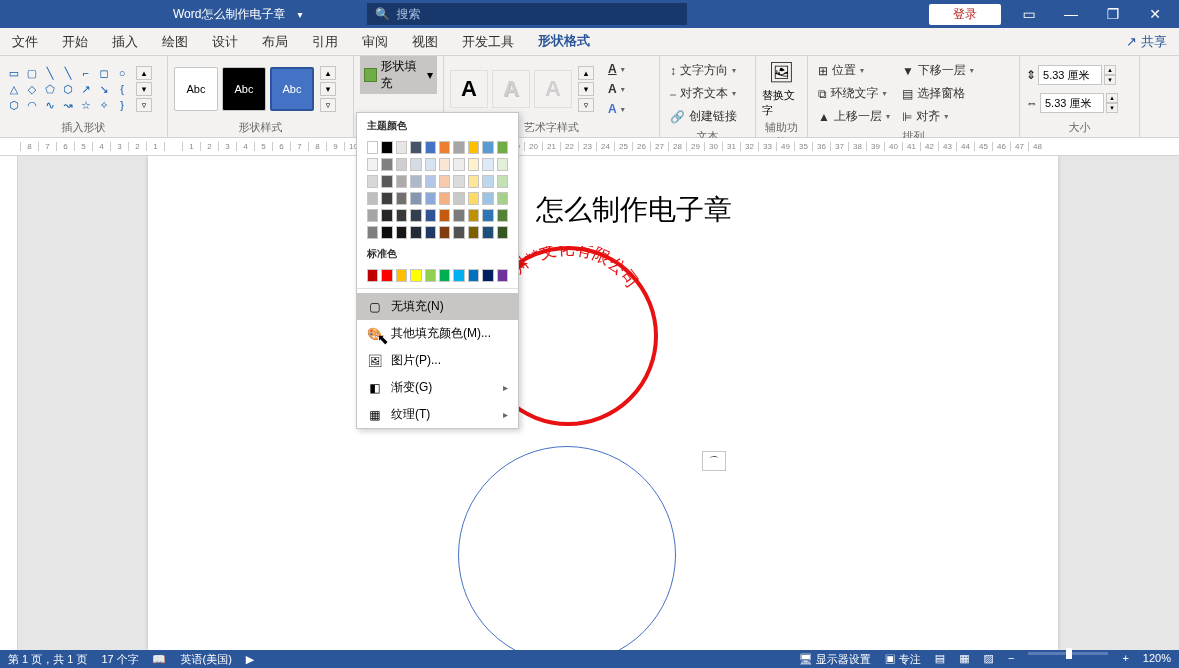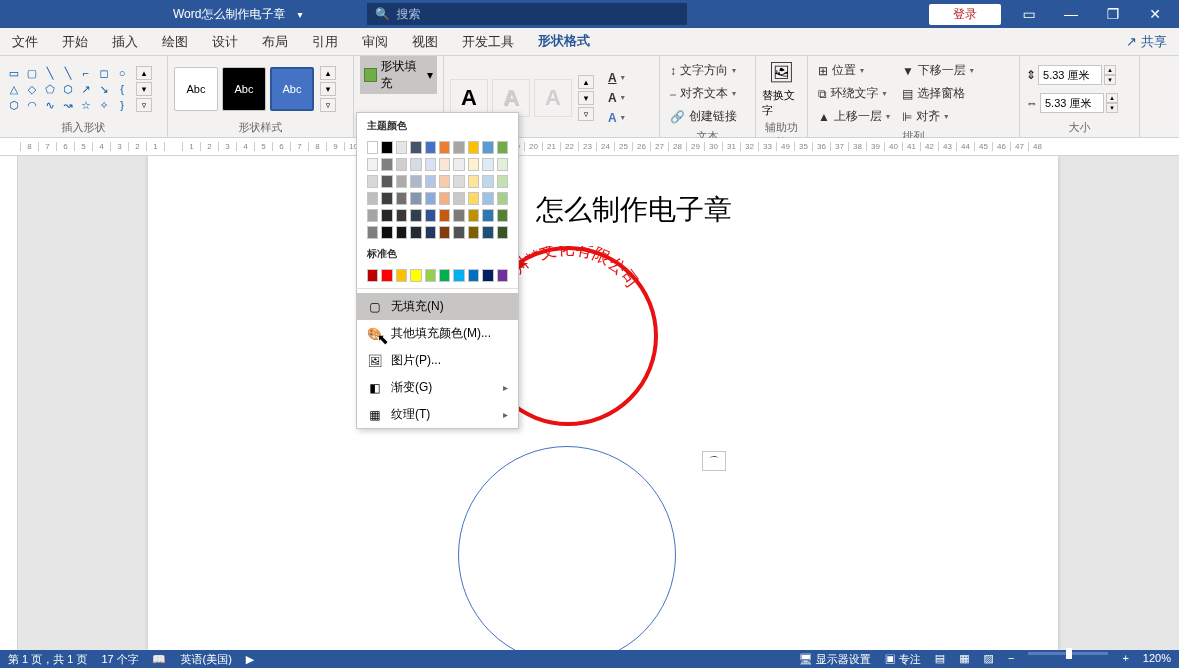--- a/index.html
+++ b/index.html
@@ -205,20 +205,21 @@
         <div class="ribbon-btn">
             <span style="font-weight:bold">A</span>
             <span class="arrow">▾</span>
           </div>
         <div class="ribbon-btn">
             <span style="font-weight:bold; color:#4472c4">A</span>
             <span class="arrow">▾</span>
           </div>
       </div>
     </div>
+    <div class="group-label">艺术字样式</div>
   </div>
 
   <div class="group" style="width:96px">
     <div class="group-body">
       <div class="ribbon-col">
         <div class="ribbon-btn">
             <span>↕</span>
             <span>文字方向</span>
             <span class="arrow">▾</span>
           </div>

